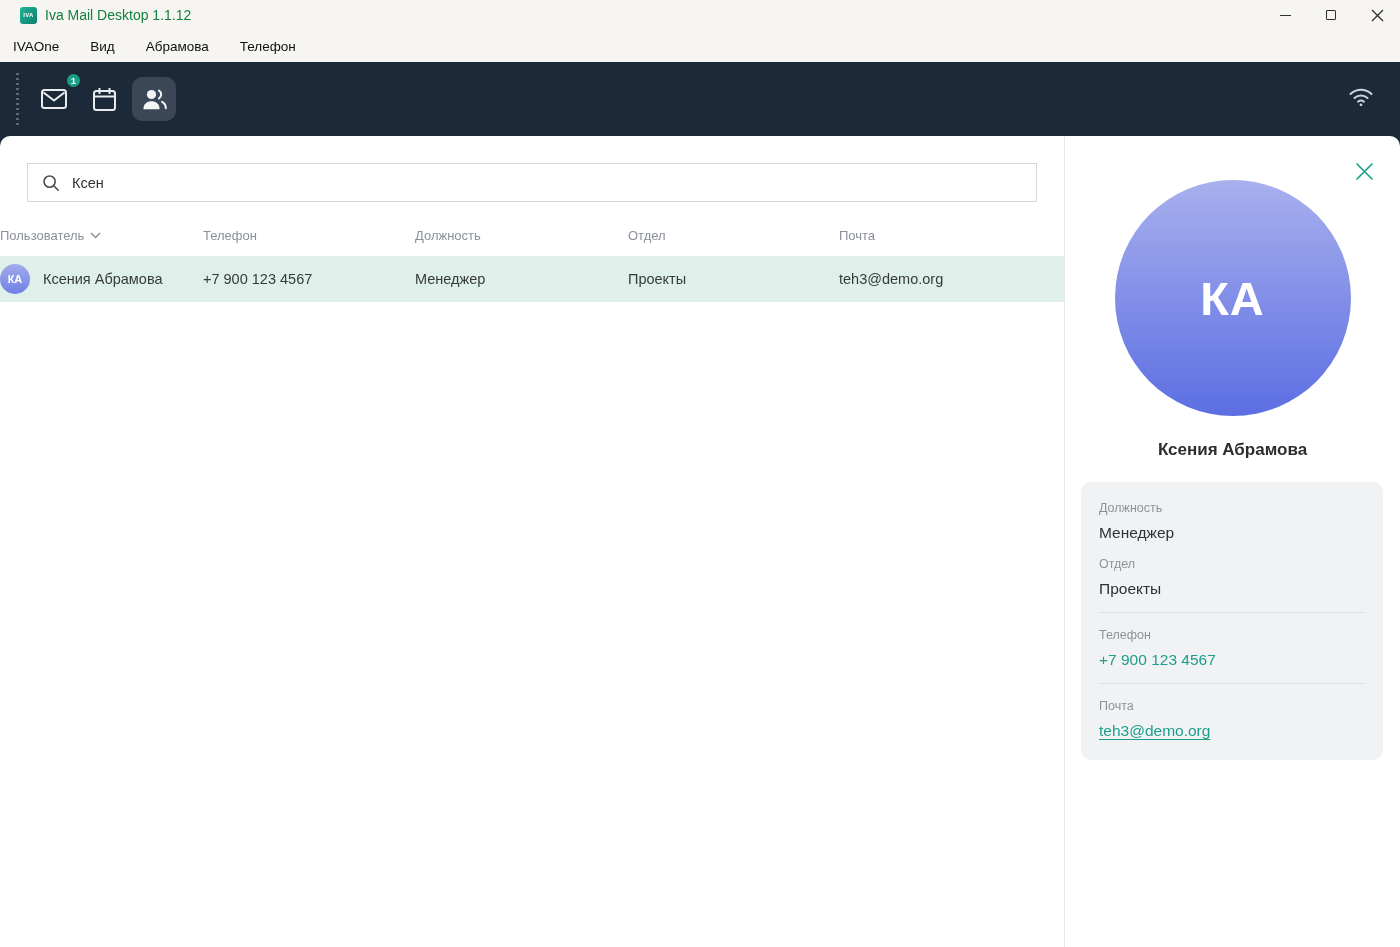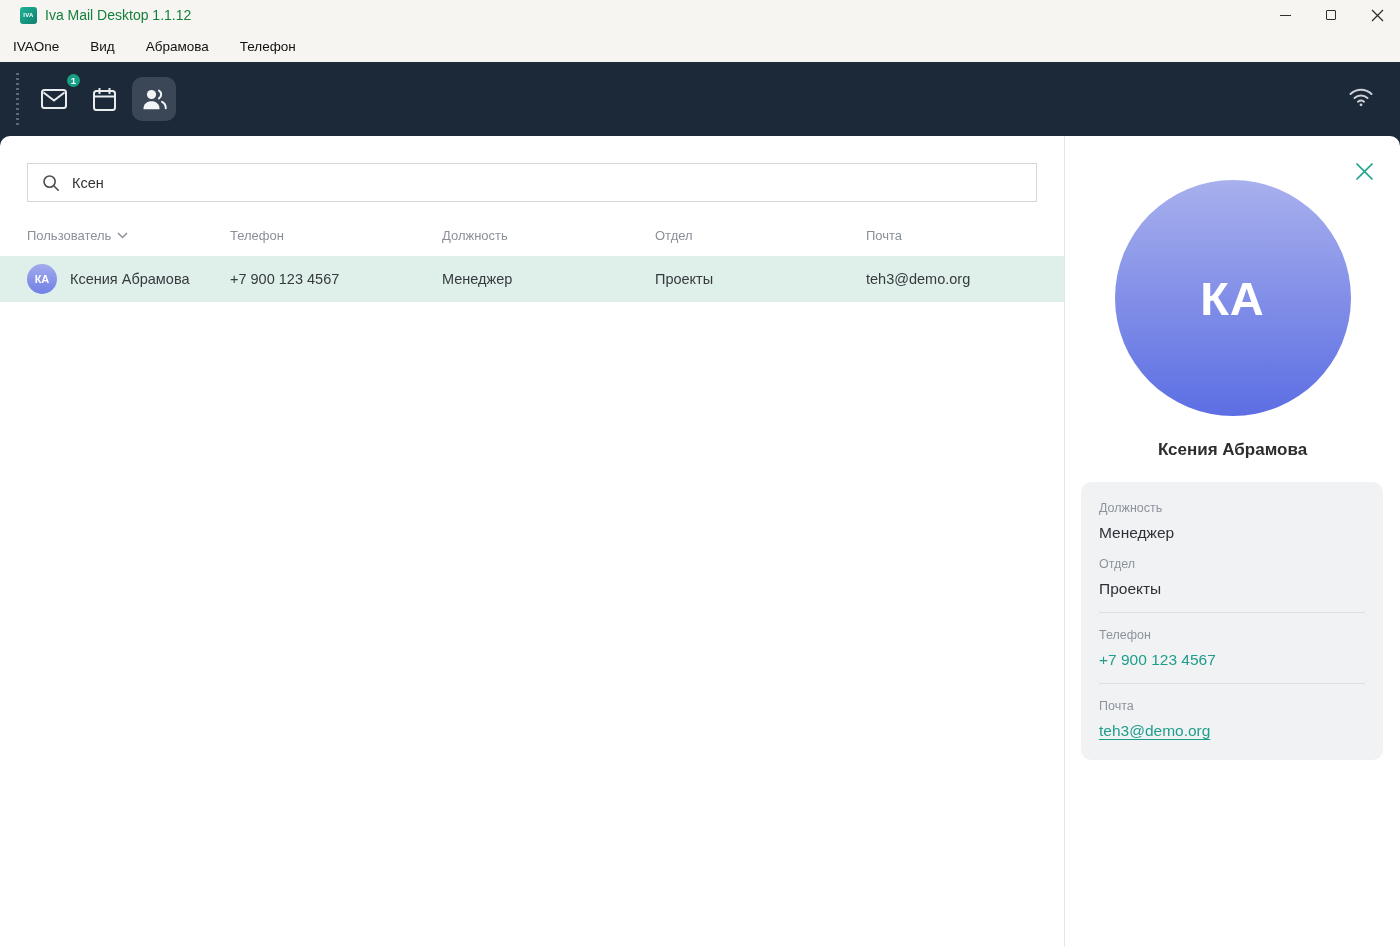--- a/index.html
+++ b/index.html
@@ -44,21 +44,21 @@
   .v-divider { width:1px; background:#e7e7e7; }
   .detail-pane { flex:1; position:relative; }
 
   
   .search-box { margin:27px 27px 12px 27px; height:39px; border:1px solid #d7d7d7; border-radius:0;
     display:flex; align-items:center; padding:0 14px; gap:12px; background:#fff; }
   .search-box input { border:none; outline:none; flex:1; font-size:14.5px; color:#333;
     font-family:"Liberation Sans", sans-serif; background:transparent; }
 
   
-  .cols { display:grid; grid-template-columns:203px 212px 213px 211px 1fr; align-items:center; padding-left:27px; }
+  .cols { display:grid; grid-template-columns:203px 212px 213px 211px 1fr; align-items:center; }
   .t-header { height:42px; }
   .t-header .h-cell { font-size:13px; color:#8b9099; display:flex; align-items:center; gap:6px; cursor:default; }
   .t-row { height:46px; background:#def0e9; cursor:pointer; }
   .t-row .cell { font-size:14.5px; color:#363a3f; }
   .user-cell { display:flex; align-items:center; gap:13px; }
   .avatar-sm { width:30px; height:30px; border-radius:50%;
     background:linear-gradient(180deg,#a2abec,#7080e5); color:#fff; font-size:11px; font-weight:bold;
     display:flex; align-items:center; justify-content:center; flex:none; }
 
   

